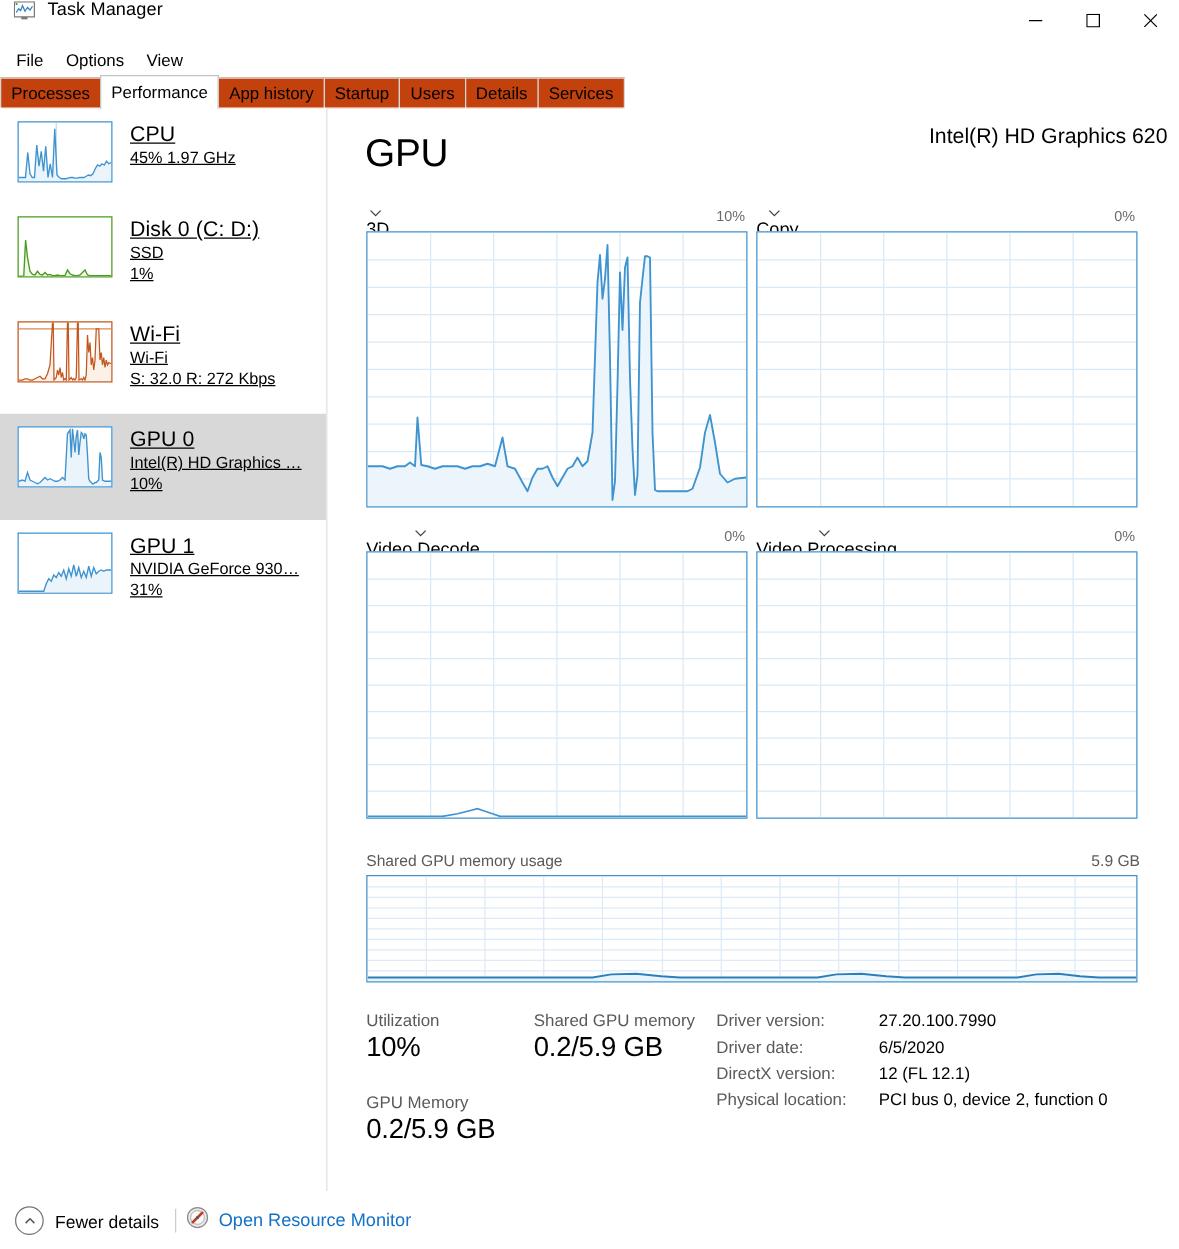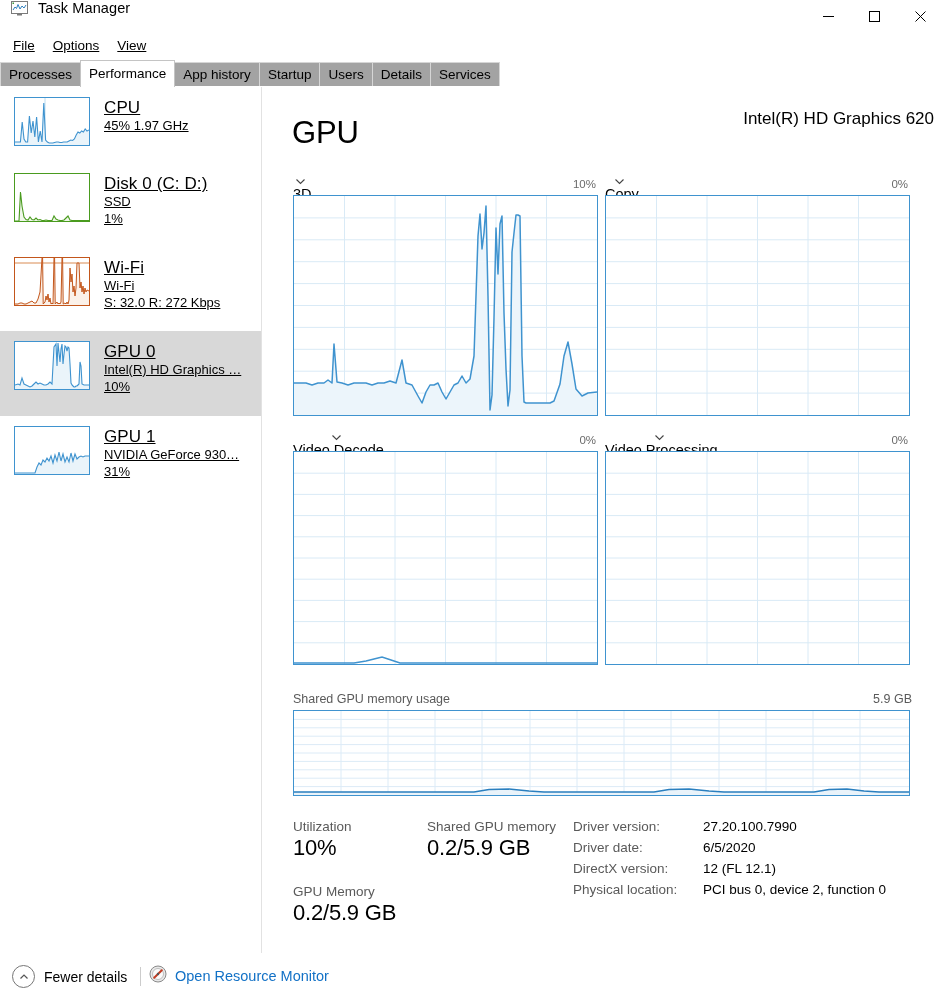--- a/index.html
+++ b/index.html
@@ -39,41 +39,40 @@
   .wc {
     width: 46px; height: 33px;
     display: flex; align-items: center; justify-content: center;
     color: #000; font-size: 13px;
     cursor: default;
   }
 
   
   .menubar {
     position: absolute; left: 0; top: 33px; width: 943px; height: 25px;
-    display: flex; align-items: center;
-    background: #ffffff;
-    text-decoration: underline;
+    display: flex; align-items: flex-end;
+    background: #ffffff;
   }
   .menu-item {
     padding: 2px 9px;
     font-size: 13.5px; color: #000;
     cursor: default;
   }
   .menu-item:first-child { margin-left: 4px; }
 
   
   .tabstrip {
     position: absolute; left: 0; top: 61px; width: 943px; height: 26px;
     display: flex; align-items: flex-end;
   }
   .tab {
     height: 24px; line-height: 24px;
     padding: 0 8px;
     font-size: 13.5px; color: #000;
-    background: #a3a3a3;
+    background: #c2410c;
     border: 1px solid #d6d6d6;
     border-bottom: none;
     margin-right: -1px;
     cursor: default;
     white-space: nowrap;
   }
   .tab.active {
     background: #ffffff;
     border-color: #c4c4c4;
     height: 26px; line-height: 26px;
@@ -121,21 +120,21 @@
     font-weight: 400;
     letter-spacing: 0.1px;
   }
   .side-sub {
     font-size: 13px; color: #000;
     margin-top: 2px;
   }
 
   
   .main {
-    position: absolute; left: 262px; top: 10px; width: 681px; height: 866px;
+    position: absolute; left: 262px; top: 0; width: 681px; height: 866px;
   }
   .main-head {
     position: absolute; left: 30px; top: 18px; right: 0;
   }
   .main-title {
     font-size: 31px; color: #000; font-weight: 400;
     letter-spacing: -0.2px;
     display: inline-block;
   }
   .main-device {

